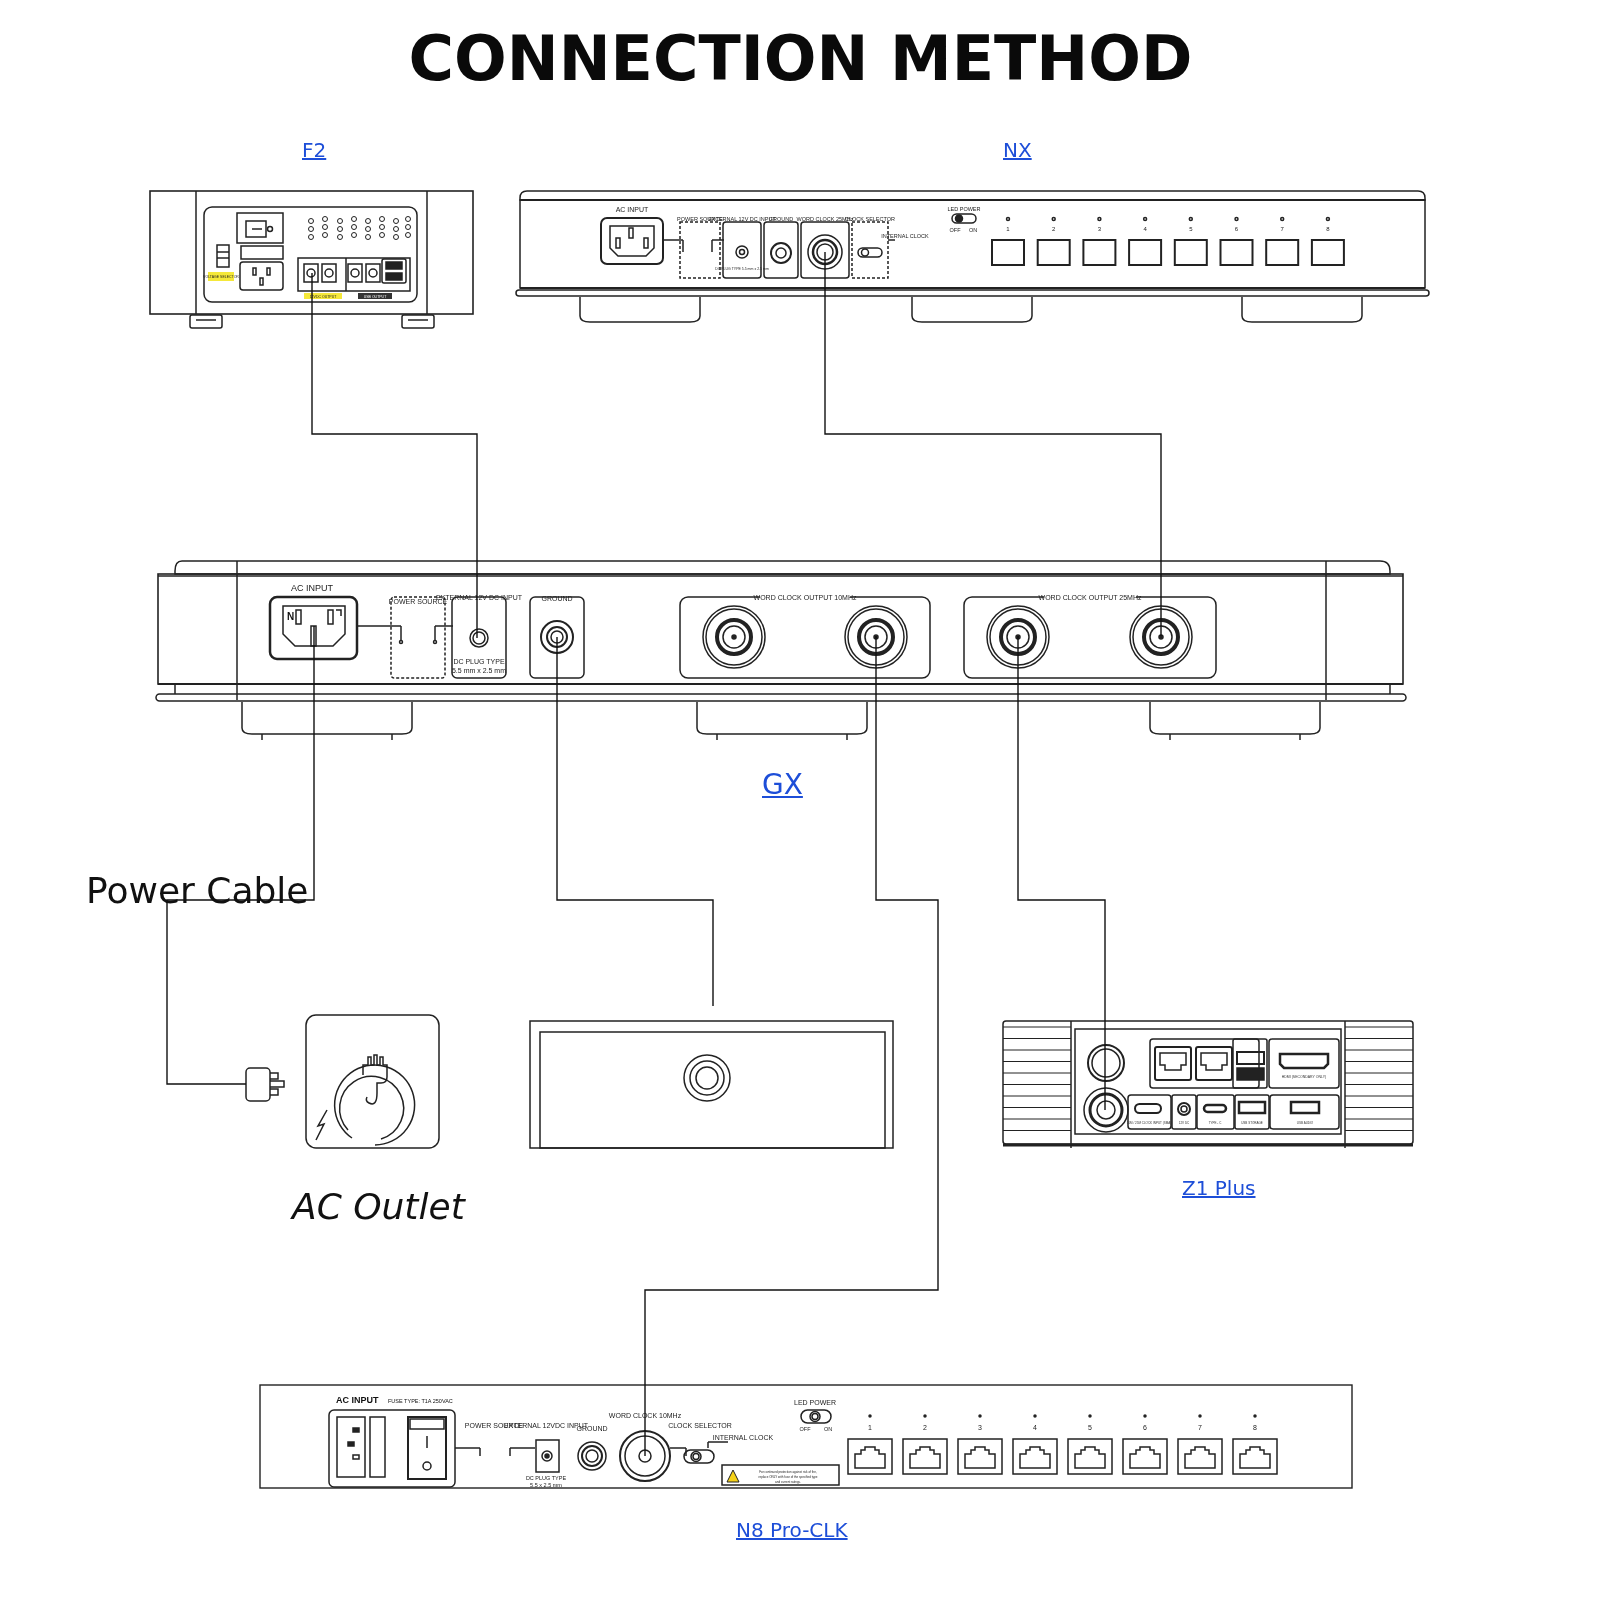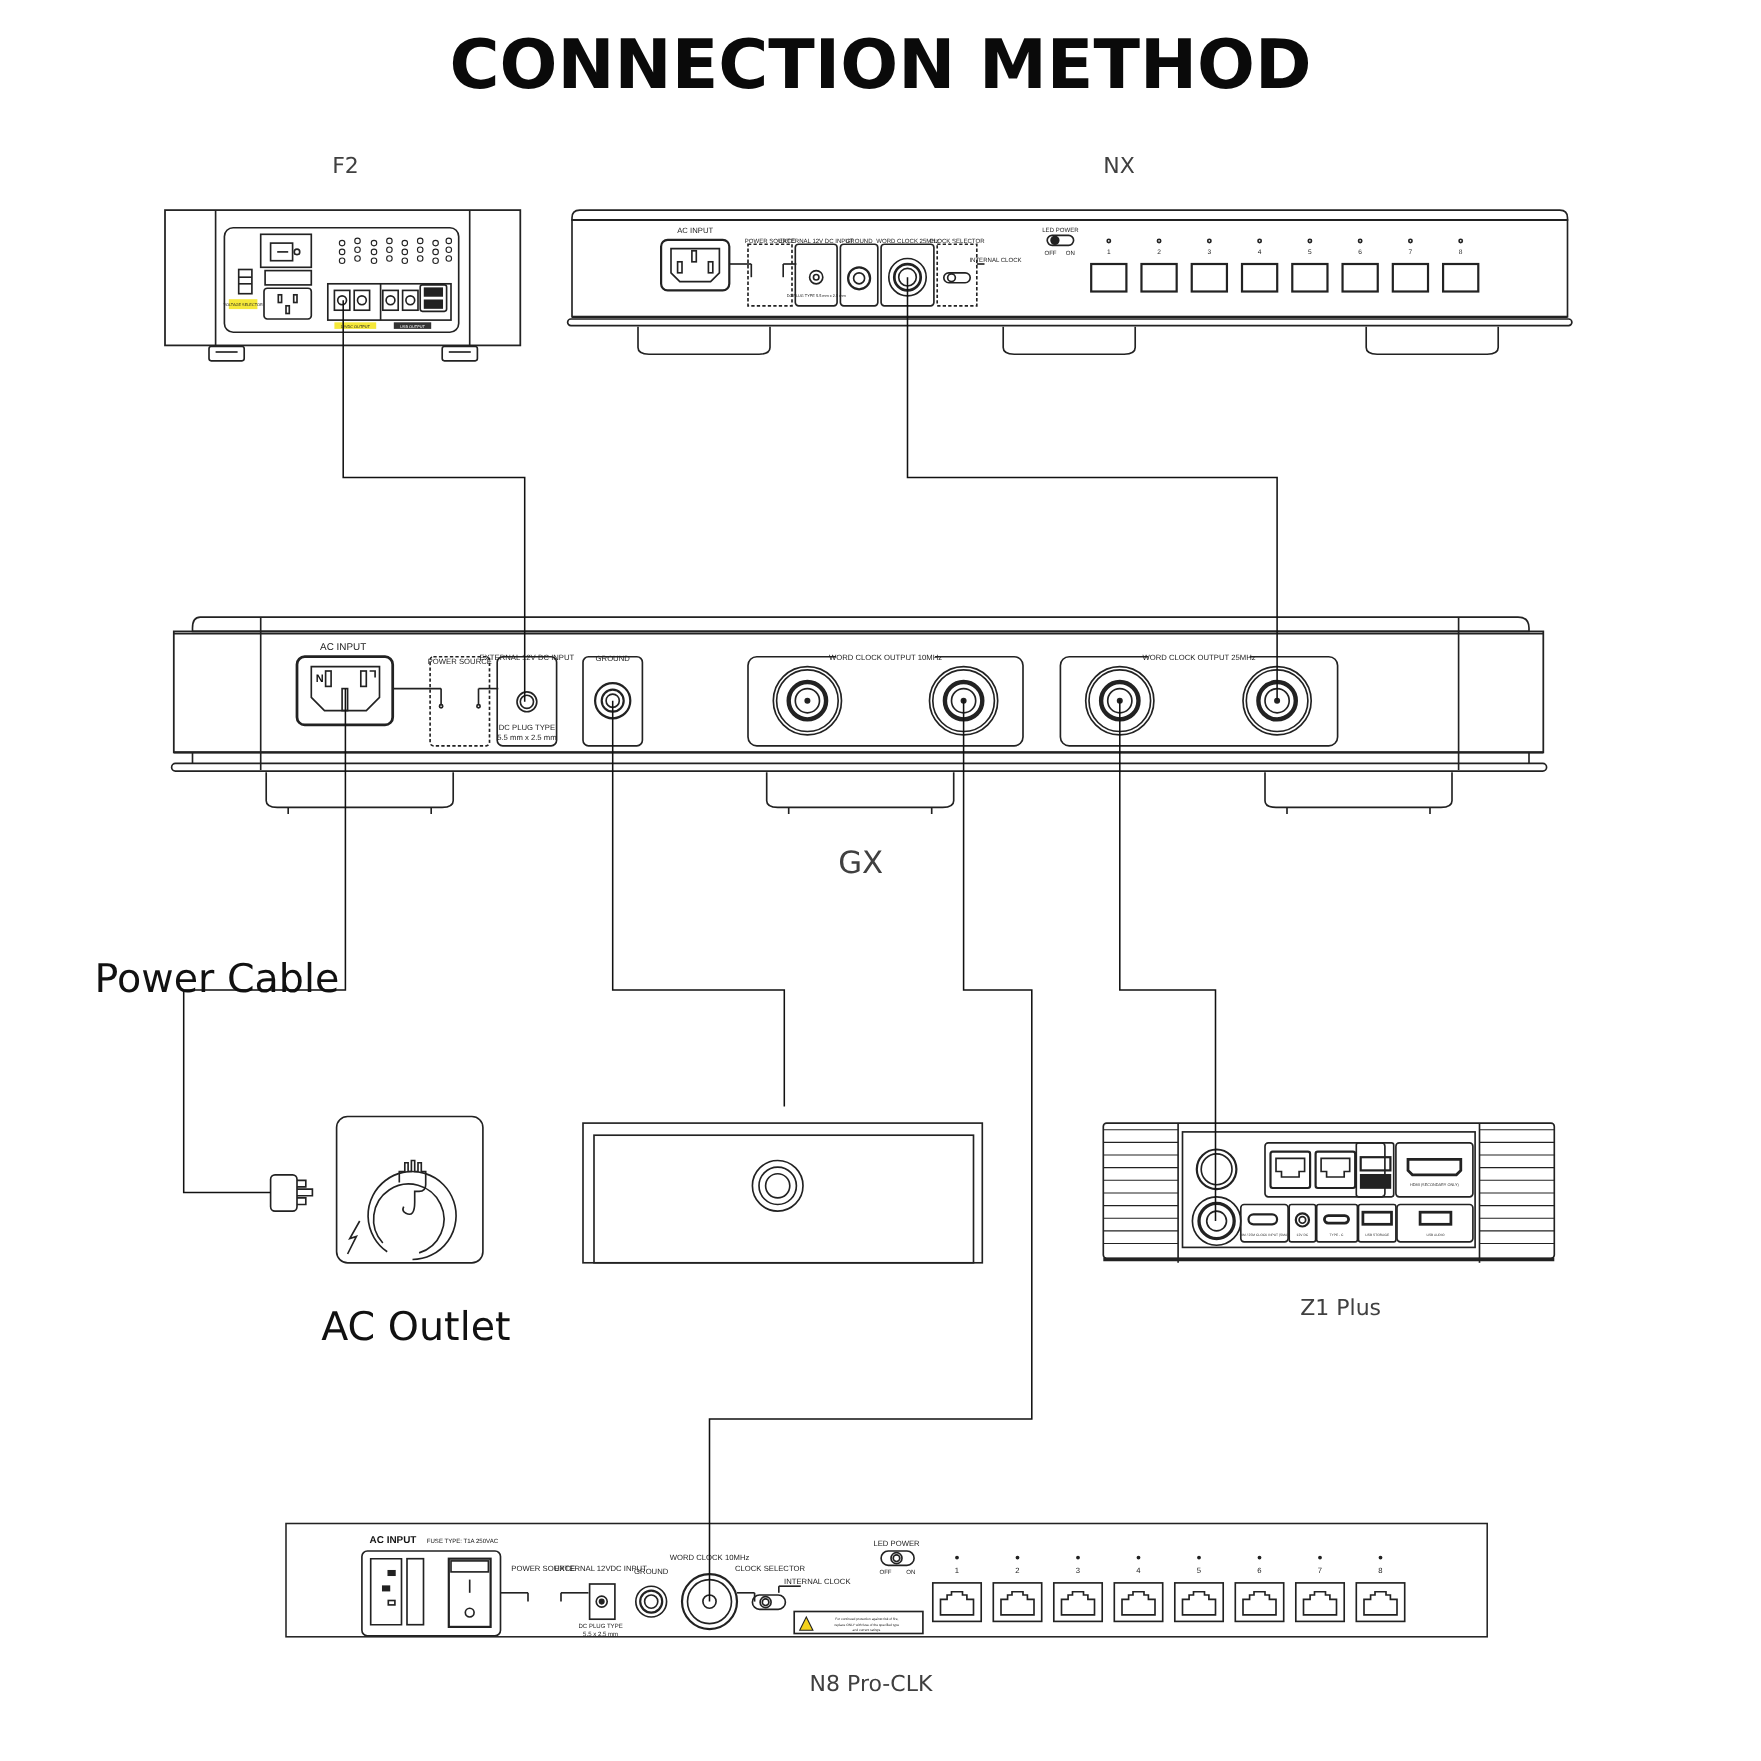--- a/index.html
+++ b/index.html
@@ -1,36 +1,36 @@
 <!DOCTYPE html>
 <html><head>
 <meta charset="utf-8">
 <style>
   html, body { margin: 0; padding: 0; background: #ffffff; }
   body { width: 1601px; height: 1601px; position: relative; overflow: hidden; font-family: "Liberation Sans", sans-serif; color: #111; }
   #stage { position: absolute; left: 0; top: 0; width: 1357px; height: 1601px; }
   .title { position: absolute; left: 0; top: 22px; width: 1601px; text-align: center; font-family: "DejaVu Sans", sans-serif; font-weight: bold; font-size: 62px; letter-spacing: 0px; color: #0a0a0a; }
-  .dev-label { position: absolute; font-family: "DejaVu Sans", sans-serif; font-size: 20px; color: #404040; }
+  .dev-label { position: absolute; font-family: "DejaVu Sans", sans-serif; font-size: 20px; color: #1d4ed8; text-decoration: underline; }
   .big-label { position: absolute; font-family: "DejaVu Sans", sans-serif; font-size: 36px; color: #111; margin-top: 20px; }
   svg text { font-family: "Liberation Sans", sans-serif; }
   .tiny { font-size: 5.5px; fill: #222; }
   .sm { font-size: 7px; fill: #222; }
   .md { font-size: 9px; fill: #222; }
 </style>
 </head>
 <body>
 
 <div id="stage">
   <div class="title">CONNECTION METHOD</div>
 
   <div class="dev-label" style="left:302px;top:138px;">F2</div>
   <div class="dev-label" style="left:960px;top:138px;margin-left:43px;">NX</div>
   <div class="dev-label" style="left:762px;top:768px;font-size:28px;">GX</div>
   <div class="big-label" style="left:86px;top:850px;">Power Cable</div>
-  <div class="big-label" style="left:292px;top:1166px;">AC Outlet</div>
+  <div class="big-label" style="left:292px;top:1166px;font-style:italic;">AC Outlet</div>
   <div class="dev-label" style="left:1182px;top:1176px;">Z1 Plus</div>
   <div class="dev-label" style="left:736px;top:1518px;">N8 Pro-CLK</div>
 
   <svg width="1601" height="1601" viewBox="0 0 1601 1601" style="position:absolute;left:0;top:0;" fill="none" stroke="#222" stroke-width="1.5">
 
     <g>
       <rect x="150" y="191" width="323" height="123" stroke-width="1.6"></rect>
       <line x1="196" y1="191" x2="196" y2="314"></line>
       <line x1="427" y1="191" x2="427" y2="314"></line>
       <rect x="204" y="207" width="213" height="95" rx="8"></rect>

